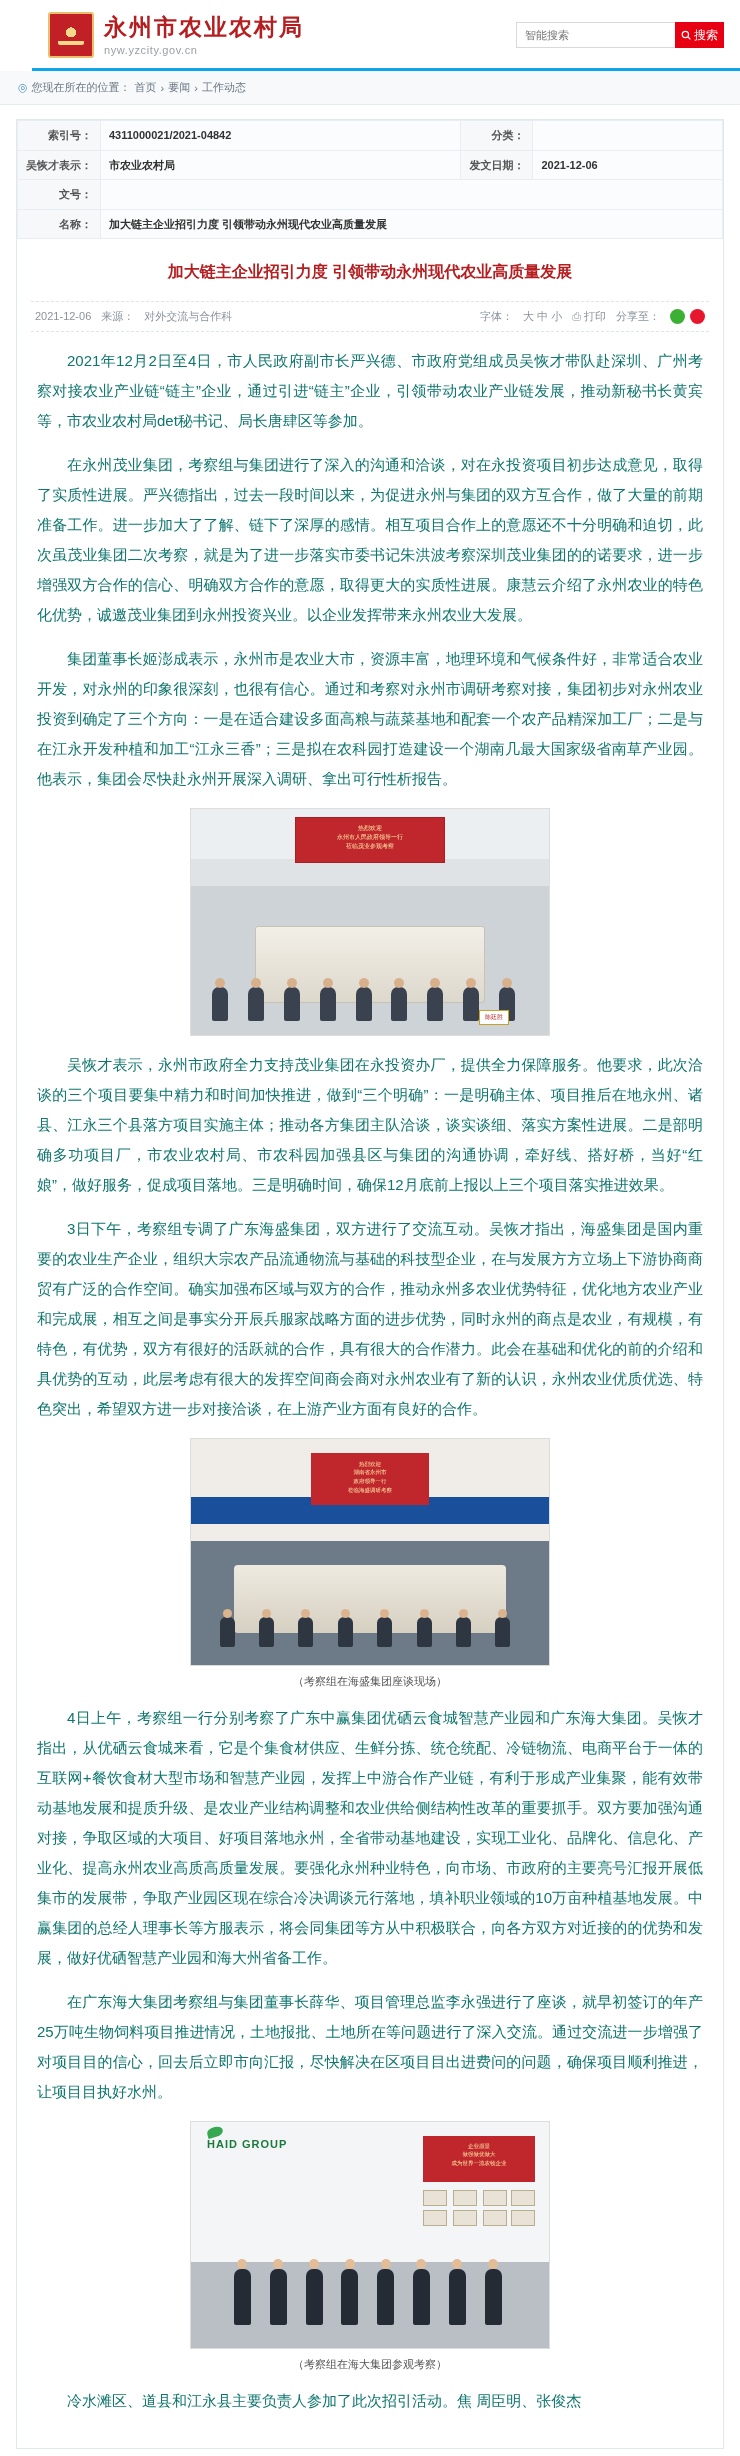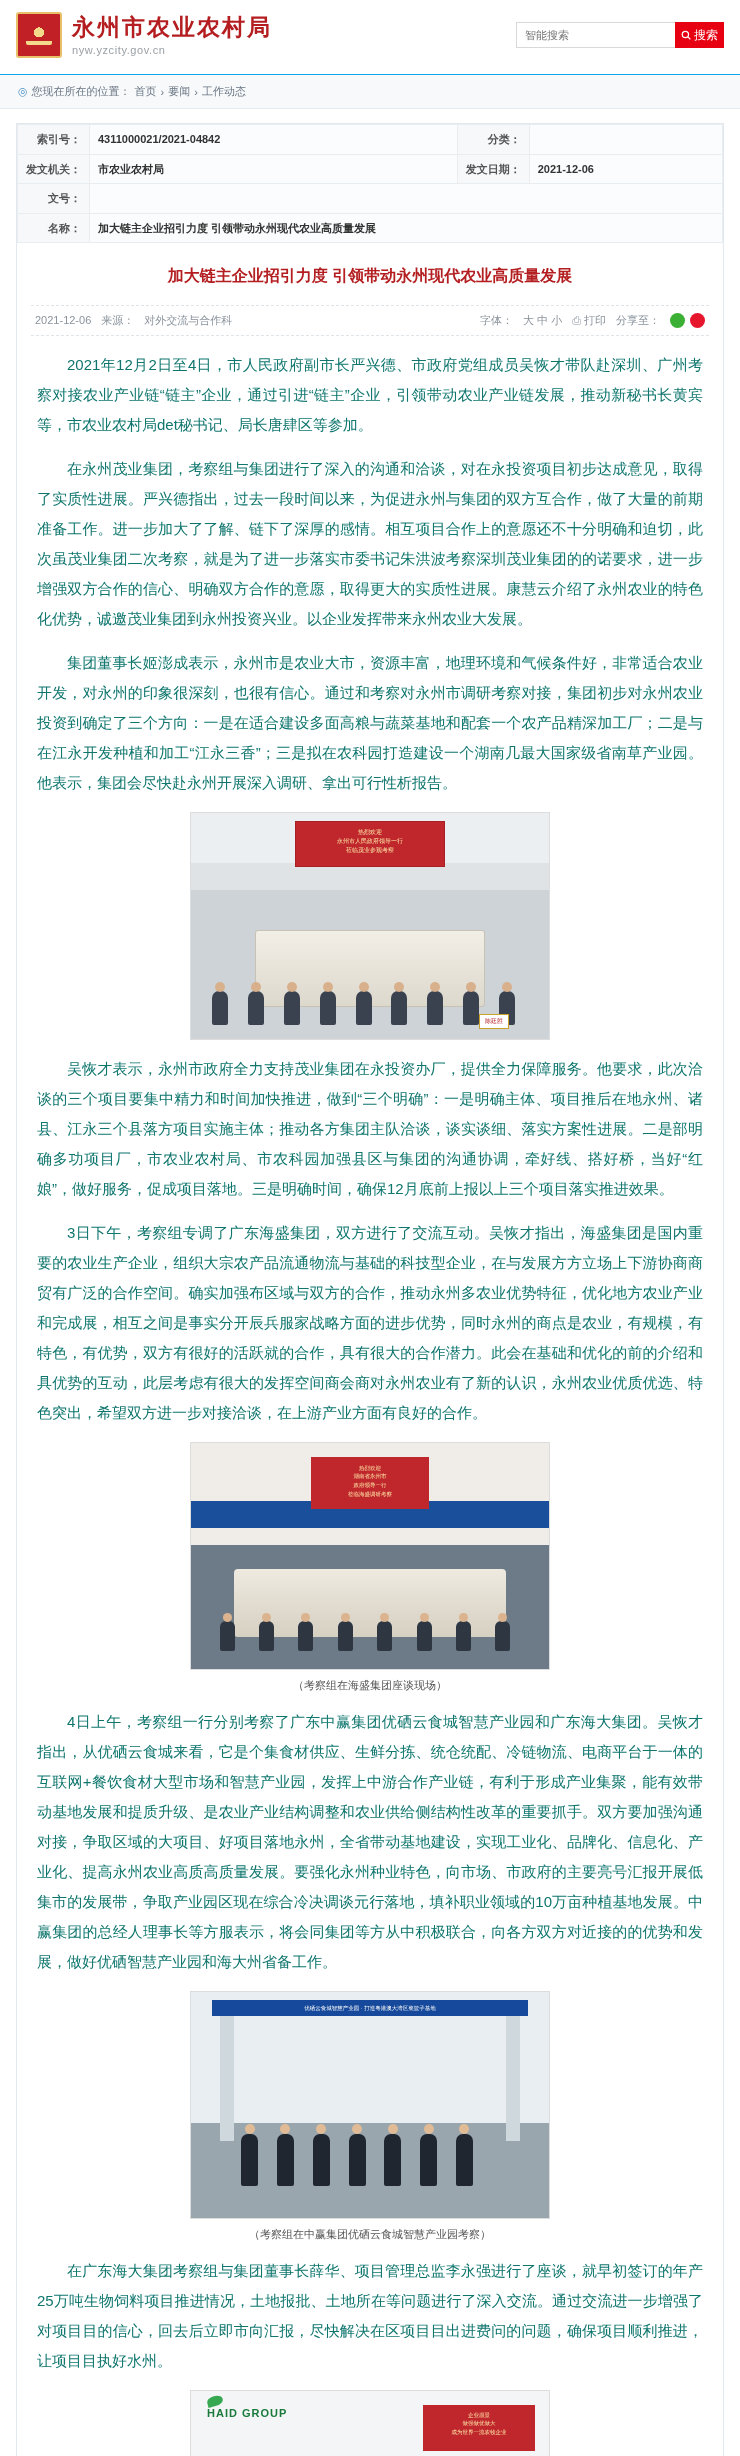--- a/index.html
+++ b/index.html
@@ -7,24 +7,25 @@
   body {
     width: 740px;
     background: #ffffff;
     font-family: "Liberation Sans", "DejaVu Sans", sans-serif;
     color: #333;
   }
 
   
   .site-header {
     background: #ffffff;
-    padding: 12px 16px 16px 16px;
+    padding: 12px 16px 10px 16px;
     display: flex;
     align-items: center;
-    border-bottom: 1px solid #0ea5e9;
+    border-bottom: 3px solid #0ea5e9;
+    margin-left: 32px;
   }
   .emblem {
     width: 46px; height: 46px;
     background: #c02026;
     border: 2px solid #e8c06a;
     border-radius: 3px;
     position: relative;
     flex: 0 0 auto;
     margin-right: 10px;
   }
@@ -359,21 +360,21 @@
 
   <table class="meta-table">
     <tbody>
           <tr>
       <td class="meta-label">索引号：</td>
       <td class="meta-value">4311000021/2021-04842</td>
       <td class="meta-label">分类：</td>
       <td class="meta-value"></td>
     </tr>
     <tr>
-      <td class="meta-label">发文机关：</td>
+      <td class="meta-label">吴恢才表示：</td>
       <td class="meta-value">市农业农村局</td>
       <td class="meta-label">发文日期：</td>
       <td class="meta-value">2021-12-06</td>
     </tr>
     <tr>
       <td class="meta-label">文号：</td>
       <td class="meta-value" colspan="3"></td>
     </tr>
     <tr>
       <td class="meta-label">名称：</td>
@@ -448,37 +449,20 @@
               <i class="p" style="left:63%"></i>
           <i class="p" style="left:74%"></i>
               <i class="p" style="left:85%"></i>
         </div>
       </div>
       <figcaption>（考察组在海盛集团座谈现场）</figcaption>
     </figure>
 
     <p>4日上午，考察组一行分别考察了广东中赢集团优硒云食城智慧产业园和广东海大集团。吴恢才指出，从优硒云食城来看，它是个集食材供应、生鲜分拣、统仓统配、冷链物流、电商平台于一体的互联网+餐饮食材大型市场和智慧产业园，发挥上中游合作产业链，有利于形成产业集聚，能有效带动基地发展和提质升级、是农业产业结构调整和农业供给侧结构性改革的重要抓手。双方要加强沟通对接，争取区域的大项目、好项目落地永州，全省带动基地建设，实现工业化、品牌化、信息化、产业化、提高永州农业高质高质量发展。要强化永州种业特色，向市场、市政府的主要亮号汇报开展低集市的发展带，争取产业园区现在综合冷决调谈元行落地，填补职业领域的10万亩种植基地发展。中赢集团的总经人理事长等方服表示，将会同集团等方从中积极联合，向各方双方对近接的的优势和发展，做好优硒智慧产业园和海大州省备工作。</p>
 
-    <figure>
-      <div class="photo ph3">
-        <div class="topband">优硒云食城智慧产业园 · 打造粤港澳大湾区菜篮子基地</div>
-        <i class="pillar" style="left:8%"></i>
-        <i class="pillar" style="right:8%"></i>
-        <div>
-          <i class="p" style="left:14%"></i>
-              <i class="p" style="left:24%"></i>
-              <i class="p" style="left:34%"></i>
-          <i class="p" style="left:44%"></i>
-              <i class="p" style="left:54%"></i>
-              <i class="p" style="left:64%"></i>
-          <i class="p" style="left:74%"></i>
-        </div>
-      </div>
-      <figcaption>（考察组在中赢集团优硒云食城智慧产业园考察）</figcaption>
-    </figure>
 
     <p>在广东海大集团考察组与集团董事长薛华、项目管理总监李永强进行了座谈，就早初签订的年产25万吨生物饲料项目推进情况，土地报批、土地所在等问题进行了深入交流。通过交流进一步增强了对项目目的信心，回去后立即市向汇报，尽快解决在区项目目出进费问的问题，确保项目顺利推进，让项目目执好水州。</p>
 
     <figure>
       <div class="photo ph4">
         <div class="leaf"></div>
         <div class="logo">HAID GROUP</div>
         <div class="redboard" style="white-space:pre-line">企业愿景
 做强做优做大
 成为世界一流农牧企业</div>

